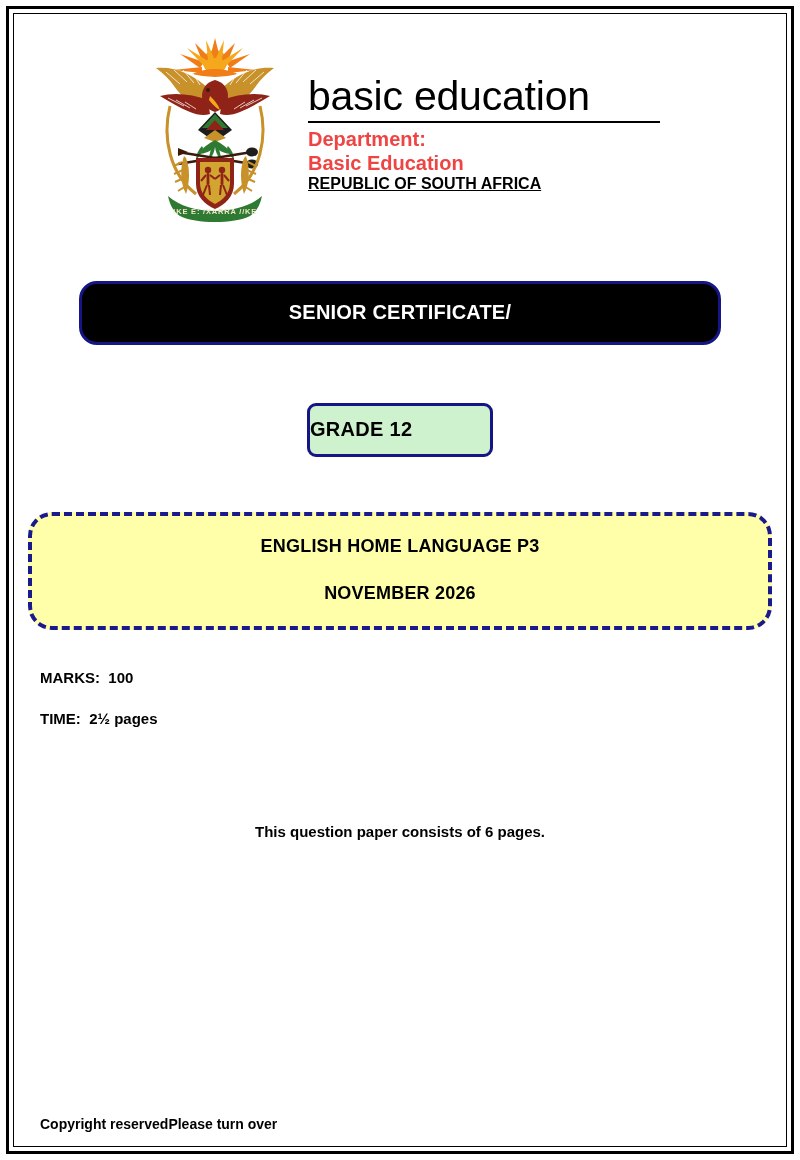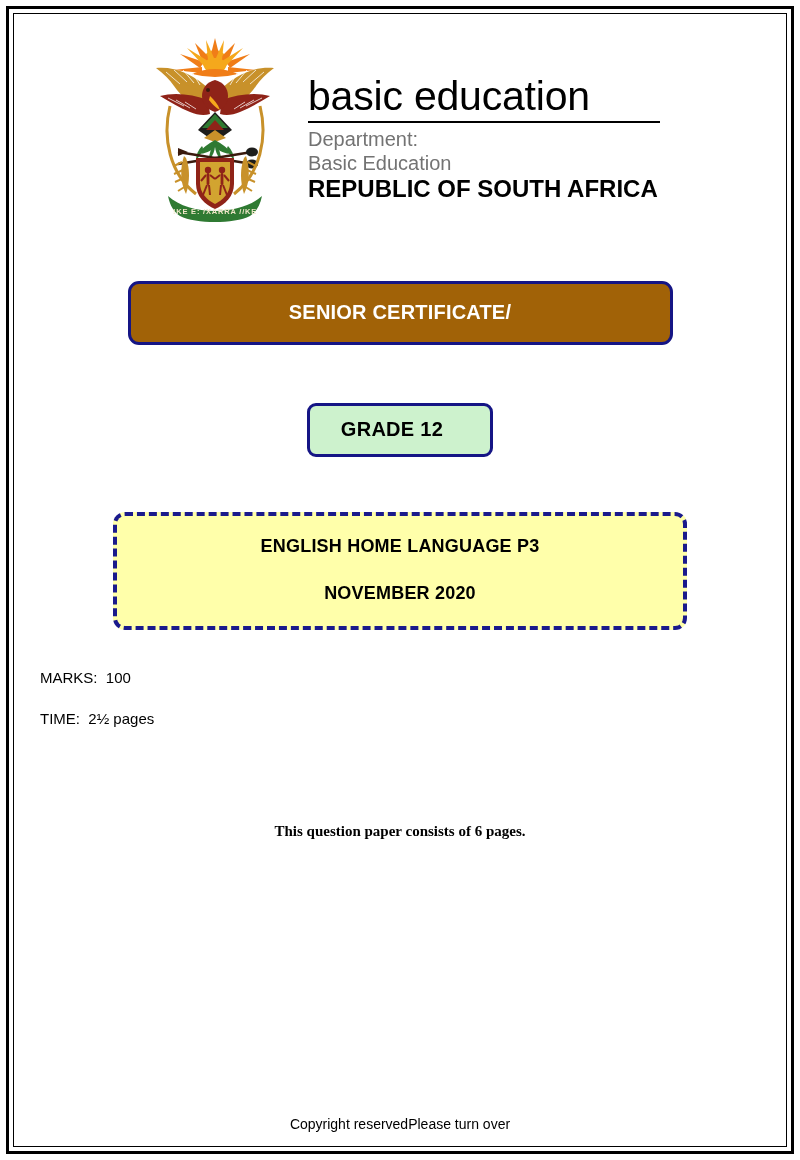--- a/index.html
+++ b/index.html
@@ -69,40 +69,41 @@
     line-height: 1;
     white-space: nowrap;
   }
   .wordmark .rule {
     border-bottom: 2px solid #000000;
     margin: 4px 0 5px 0;
     width: 352px;
   }
   .wordmark .dept-line {
     font-size: 20px;
-    font-weight: 400;
-    color: #737373;
+    font-weight: 700;
+    color: #ef4444;
     line-height: 1.18;
     white-space: nowrap;
   }
   .wordmark .dept-strong {
-    font-size: 24px;
+    font-size: 16px;
     font-weight: 700;
     color: #000000;
     line-height: 1.18;
     white-space: nowrap;
+    text-decoration: underline;
   }
 
   
   .cert-box {
     margin: 57px auto 0 auto;
-    width: 545px;
-    background: #a16207;
+    width: 642px;
+    background: #000000;
     border: 3px solid #151585;
-    border-radius: 11px;
+    border-radius: 18px;
     box-sizing: border-box;
     padding: 14px 10px 16px 10px;
     text-align: center;
   }
   .cert-box .line {
     color: #ffffff;
     font-size: 20px;
     font-weight: 700;
     line-height: 1.42;
     letter-spacing: 0.2px;
@@ -110,36 +111,35 @@
 
   
   .grade-box {
     margin: 58px auto 0 auto;
     width: 186px;
     background: #cdf2cd;
     border: 3px solid #151585;
     border-radius: 9px;
     box-sizing: border-box;
     padding: 12px 16px 13px 0;
-    text-align: center;
   }
   .grade-box .line {
     color: #000000;
     font-size: 20px;
     font-weight: 700;
     letter-spacing: 0.3px;
   }
 
   
   .subject-box {
     margin: 55px auto 0 auto;
-    width: 574px;
+    width: 744px;
     background: #ffffaa;
     border: 4px dashed #1a1a8c;
-    border-radius: 12px;
+    border-radius: 24px;
     box-sizing: border-box;
     padding: 20px 10px 22px 10px;
     text-align: center;
   }
   .subject-box .line {
     color: #000000;
     font-size: 18px;
     font-weight: 700;
     letter-spacing: 0.2px;
   }
@@ -147,48 +147,47 @@
     height: 26px;
   }
 
   
   .meta {
     margin-top: 39px;
     padding-left: 20px;
   }
   .meta-row {
     font-size: 15px;
-    font-weight: 400;
+    font-weight: 700;
     color: #000000;
     margin-bottom: 24px;
     white-space: pre;
     margin-top: 20px;
   }
 
   
   .pages-note {
     margin-top: 96px;
     text-align: center;
     font-size: 15px;
     font-weight: 700;
     color: #000000;
-    font-family: Liberation Serif, serif;
   }
 
   
   .footer {
     position: absolute;
     left: 20px;
     right: 20px;
     bottom: 8px;
     display: flex;
-    justify-content: center;
+    justify-content: flex-start;
     align-items: baseline;
     font-size: 14px;
-    font-weight: 400;
+    font-weight: 700;
     color: #000000;
   }
 </style>
 </head>
 <body>
 
 <div class="page">
 
   <div class="frame-outer"></div>
   <div class="frame-inner"></div>
@@ -342,21 +341,21 @@
       <div class="line">SENIOR CERTIFICATE/</div>
     </div>
 
     <div class="grade-box">
       <div class="line">GRADE 12</div>
     </div>
 
     <div class="subject-box">
       <div class="line">ENGLISH HOME LANGUAGE P3</div>
       <div class="gap"></div>
-      <div class="line">NOVEMBER 2020</div>
+      <div class="line">NOVEMBER 2026</div>
     </div>
 
     <div class="meta">
       <div class="meta-row">MARKS:  100</div>
       <div class="meta-row">TIME:  2½ pages</div>
     </div>
 
     <div class="pages-note">This question paper consists of 6 pages.</div>
 
     <div class="footer">

